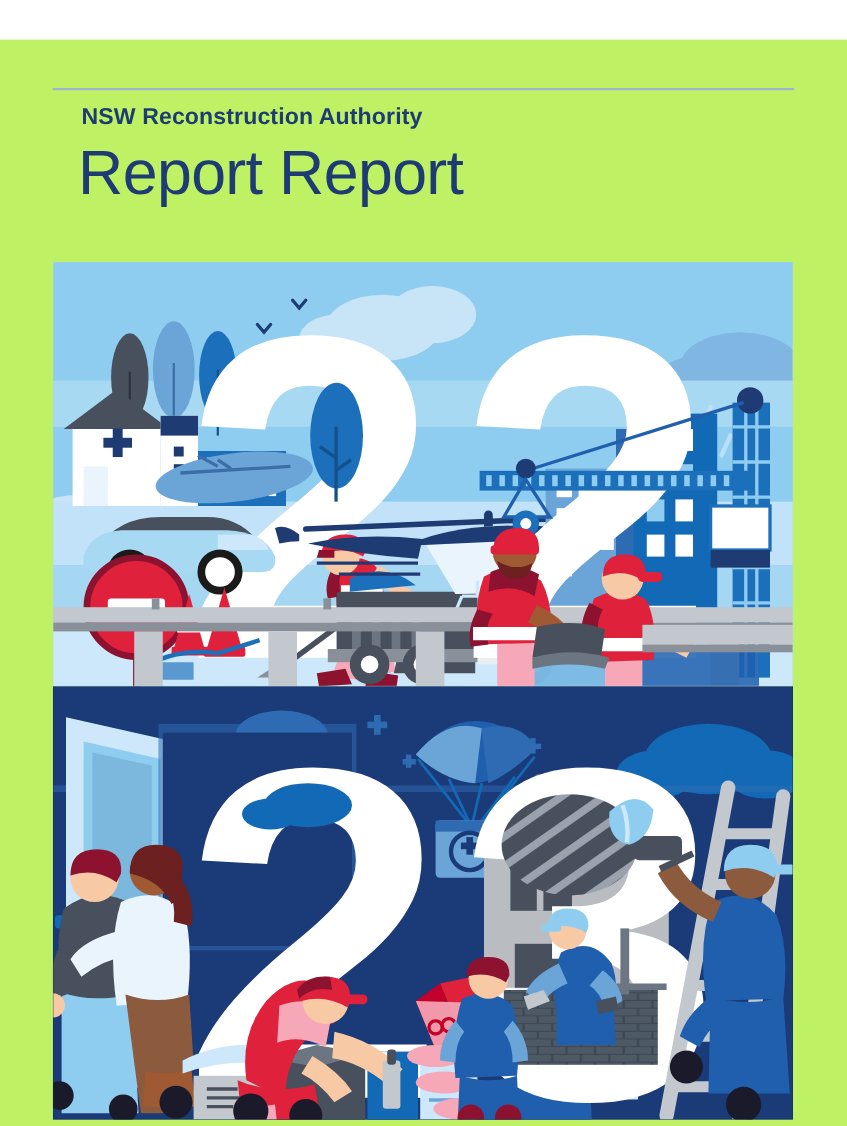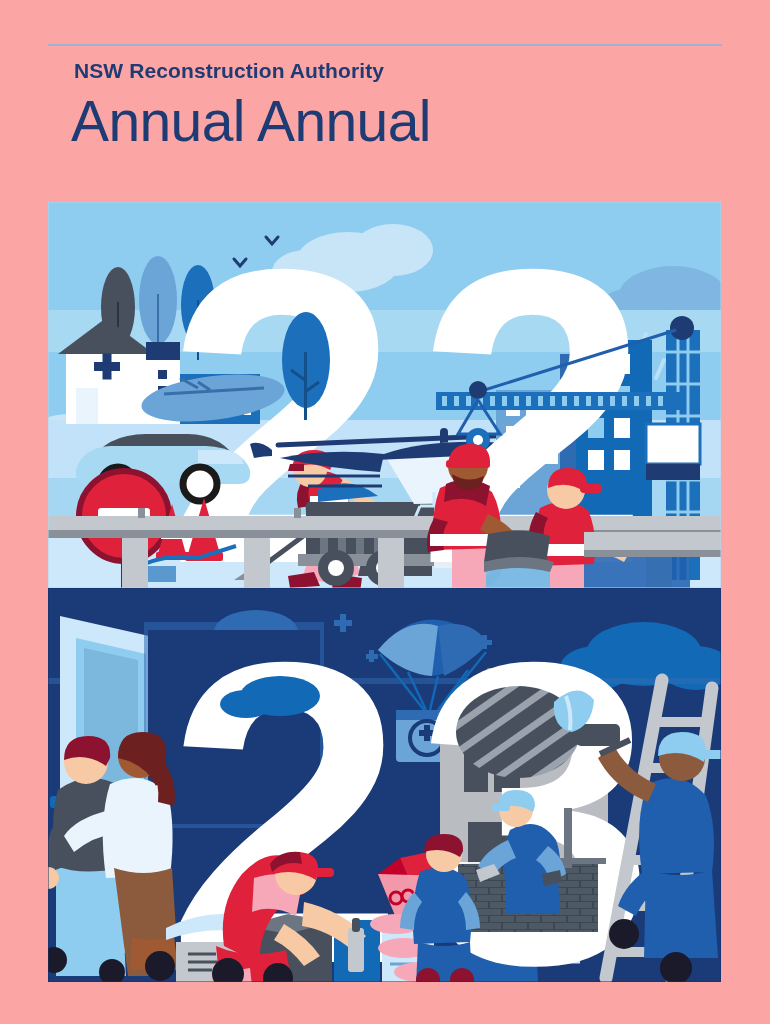--- a/index.html
+++ b/index.html
@@ -13,21 +13,22 @@
     position: relative;
     overflow: hidden;
     font-family: "Liberation Sans", sans-serif;
     -webkit-font-smoothing: antialiased;
   }
 
   
   .cover-page {
     position: absolute;
     inset: 0;
-    background: #fca5a5;
+    background: #bef264;
+    margin-top: 36px;
   }
   .header-rule {
     position: absolute;
     left: 48px;
     top: 44px;
     width: 674px;
     height: 2px;
     background: #9db2d4;
   }
   .title-block {
@@ -78,21 +79,21 @@
 </style>
 </head>
 <body>
 
 <div class="cover-page">
 
   <div class="header-rule"></div>
 
   <div class="title-block">
     <div class="org-name">NSW Reconstruction Authority</div>
-    <div class="doc-title">Annual Annual</div>
+    <div class="doc-title">Report Report</div>
   </div>
 
 
   <div class="cover-illustration">
     <svg class="illo-svg" viewBox="0 0 673 780" xmlns="http://www.w3.org/2000/svg">
       <defs>
         <clipPath id="clipTop">
             <rect x="0" y="0" width="673" height="386"></rect>
           </clipPath>
         <clipPath id="clipBot">

